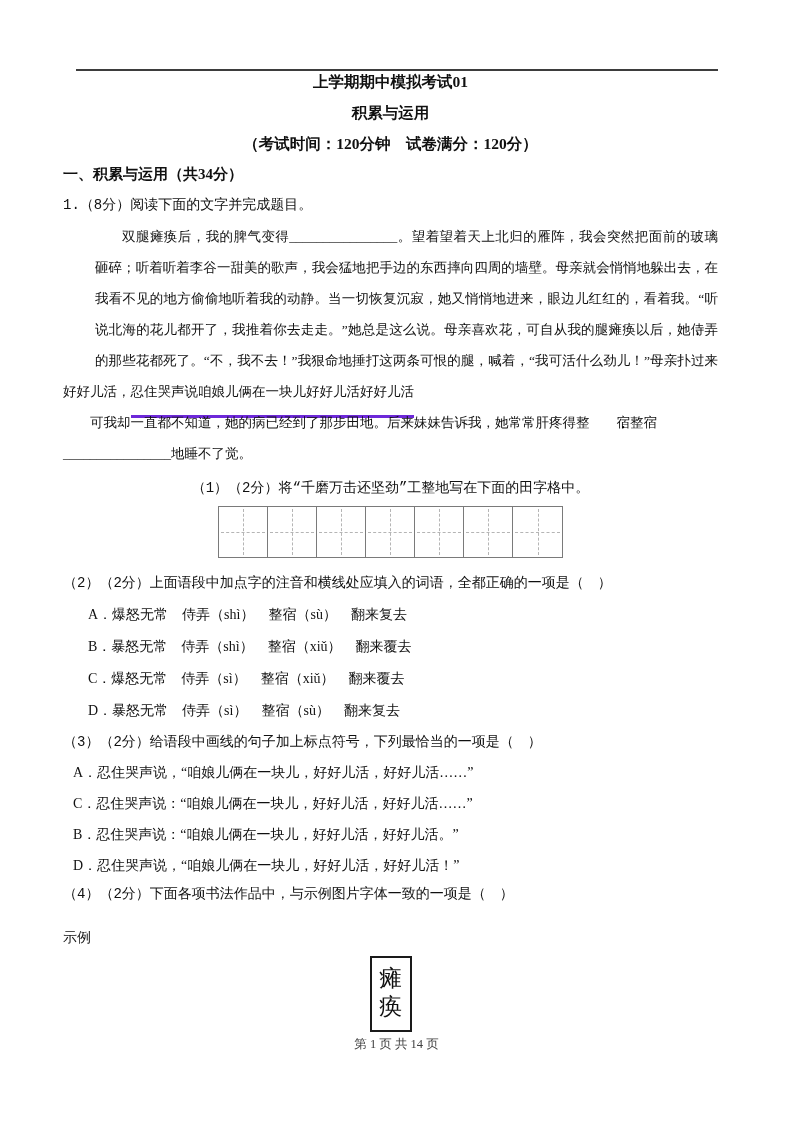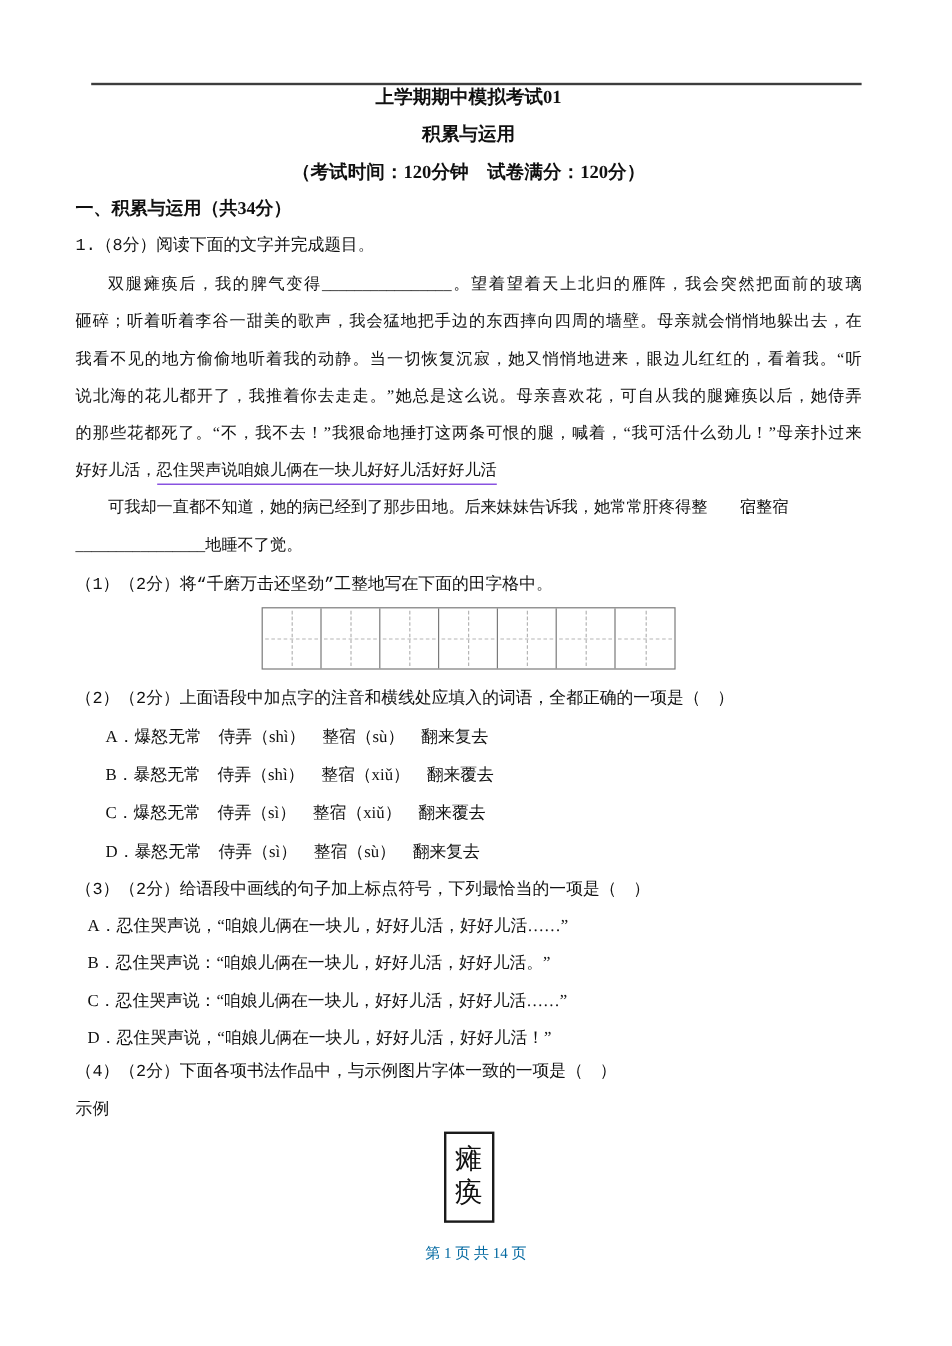--- a/index.html
+++ b/index.html
@@ -20,50 +20,50 @@
   }
   .title{text-align:center;font-weight:700;font-size:15.5px;line-height:22px;}
   #t1{}
   #t2{margin-top:9px;}
   #t3{margin-top:9px;}
   .section-heading{font-weight:700;font-size:15px;line-height:22px;margin-top:8px;}
   .stem{font-size:14px;line-height:22px;font-family:Liberation Mono, monospace;}
   #q1-stem{margin-top:9px;}
   .passage{margin-top:5px;font-size:13.5px;}
   .pline{line-height:31px;height:31px;white-space:nowrap;}
-  .pline.just{white-space:normal;text-align:justify;text-align-last:justify;}
+  .pline.just{white-space:normal;text-align:justify;text-align-last:justify;margin-left:32px;}
   .pline.ind{text-indent:27px;}
-  .u{border-bottom:1px solid #6d28d9;padding-bottom:4px;}
+  .u{border-bottom:3px solid #6d28d9;padding-bottom:16px;}
   .dot{position:relative;display:inline-block;}
   .dot::after{
     content:"\2022";
     position:absolute;left:50%;transform:translateX(-50%);
     bottom:-0.62em;font-size:8px;font-weight:700;color:#000;
   }
-  #sub1-stem{margin-top:8px;}
+  #sub1-stem{margin-top:8px;text-align:center;}
   .tzg{display:flex;width:343px;margin:7px auto 0;border:1px solid #7a7a7a;}
   .tzc{width:49px;height:50px;box-sizing:border-box;border-right:1px solid #7a7a7a;position:relative;}
   .tzc:last-child{border-right:none;}
   .tzc::before{content:"";position:absolute;top:2px;bottom:2px;left:50%;border-left:1px dashed #b5b5b5;}
   .tzc::after{content:"";position:absolute;left:2px;right:2px;top:50%;border-top:1px dashed #b5b5b5;}
   #sub2-stem{margin-top:14px;}
   .opt{font-size:14px;line-height:22px;}
   .opts-q2 .opt{margin-left:25px;margin-top:10px;}
   .opts-q3 .opt{margin-left:10px;margin-top:9px;}
   #sub3-stem{margin-top:9px;}
   #sub4-stem{margin-top:6px;}
-  .example-label{font-size:14px;line-height:22px;margin-top:9px;}
+  .example-label{font-size:14px;line-height:22px;margin-top:22px;}
   .example-box{
     width:38px;margin:7px auto 0;
     border:2px solid #1a1a1a;
     padding:7px 0 9px;
     text-align:center;font-size:23px;line-height:28px;
   }
   .example-char{display:block;}
-  .footer{position:absolute;left:0;right:0;top:1036px;text-align:center;font-size:12.5px;color:#0369a1;}
+  .footer{position:absolute;left:0;right:0;top:1036px;text-align:center;font-size:12.5px;color:#404040;}
 </style>
 </head>
 <body>
 
 <div class="page">
 
   <div class="top-rule"></div>
 
   <div class="title" id="t1">上学期期中模拟考试01</div>
   <div class="title" id="t2">积累与运用</div>
@@ -100,22 +100,22 @@
   <div class="opts-q2">
     <div class="opt">A．爆怒无常　侍弄（shì）　整宿（sù）　翻来复去</div>
     <div class="opt">B．暴怒无常　侍弄（shì）　整宿（xiǔ）　翻来覆去</div>
     <div class="opt">C．爆怒无常　侍弄（sì）　整宿（xiǔ）　翻来覆去</div>
     <div class="opt">D．暴怒无常　侍弄（sì）　整宿（sù）　翻来复去</div>
   </div>
 
   <div class="stem" id="sub3-stem">（3）（2分）给语段中画线的句子加上标点符号，下列最恰当的一项是（　）</div>
   <div class="opts-q3">
     <div class="opt">A．忍住哭声说，“咱娘儿俩在一块儿，好好儿活，好好儿活……”</div>
+    <div class="opt">C．忍住哭声说：“咱娘儿俩在一块儿，好好儿活，好好儿活……”</div>
     <div class="opt">B．忍住哭声说：“咱娘儿俩在一块儿，好好儿活，好好儿活。”</div>
-    <div class="opt">C．忍住哭声说：“咱娘儿俩在一块儿，好好儿活，好好儿活……”</div>
     <div class="opt">D．忍住哭声说，“咱娘儿俩在一块儿，好好儿活，好好儿活！”</div>
   </div>
 
   <div class="stem" id="sub4-stem">（4）（2分）下面各项书法作品中，与示例图片字体一致的一项是（　）</div>
 
   <div class="example-label">示例</div>
 
   <div class="example-box">
     <span class="example-char">瘫</span>
     <span class="example-char">痪</span>

